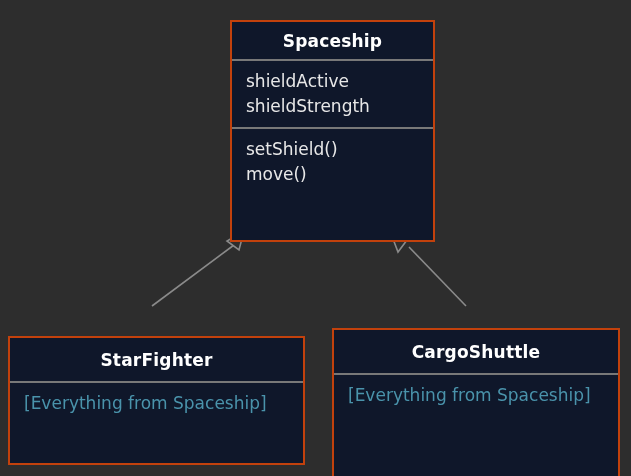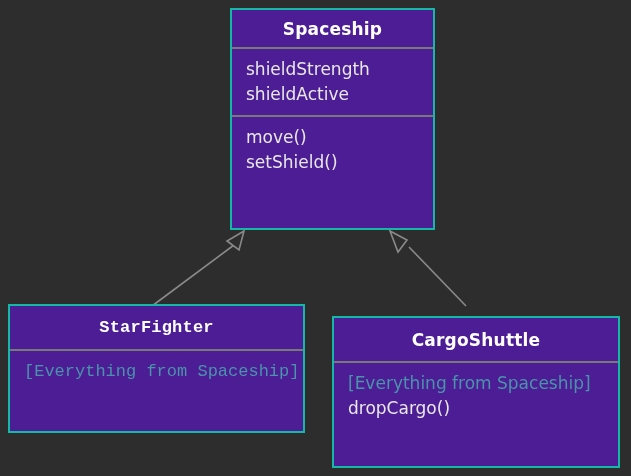--- a/index.html
+++ b/index.html
@@ -20,23 +20,24 @@
     position: absolute;
     left: 0;
     top: 0;
     width: 631px;
     height: 476px;
     pointer-events: none;
   }
   .uml-class {
     position: absolute;
     box-sizing: border-box;
-    border: 2px solid #14b8a6;
-    background: #4c1d95;
+    border: 2px solid #c2410c;
+    background: #0f172a;
     z-index: 2;
+    margin-top: 12px;
   }
   .class-name {
     box-sizing: border-box;
     text-align: center;
     font-weight: bold;
     color: #ffffff;
     font-size: 17px;
     letter-spacing: 0.2px;
     border-bottom: 2px solid #787878;
     display: flex;
@@ -65,24 +66,23 @@
     left: 230px;
     top: 8px;
     width: 205px;
     height: 222px;
   }
   #class-spaceship .class-name { height: 39px; }
 
   
   #class-starfighter {
     left: 8px;
-    top: 304px;
+    top: 324px;
     width: 297px;
     height: 129px;
-    font-family: Liberation Mono, monospace;
   }
   #class-starfighter .class-name { height: 45px; }
 
   
   #class-cargoshuttle {
     left: 332px;
     top: 316px;
     width: 288px;
     height: 152px;
   }
@@ -102,37 +102,36 @@
 
     <g>
       <line x1="466" y1="306" x2="409" y2="247" stroke="#8a8a8a" stroke-width="1.6"></line>
       <polygon points="390,231 407,240 398,252" fill="#2d2d2d" stroke="#8a8a8a" stroke-width="1.6"></polygon>
     </g>
   </svg>
 
   <div class="uml-class" id="class-spaceship">
     <div class="class-name">Spaceship</div>
     <div class="compartment">
+      <div class="member">shieldActive</div>
       <div class="member">shieldStrength</div>
-      <div class="member">shieldActive</div>
     </div>
     <div class="compartment">
+      <div class="member">setShield()</div>
       <div class="member">move()</div>
-      <div class="member">setShield()</div>
     </div>
   </div>
 
   <div class="uml-class" id="class-starfighter">
     <div class="class-name">StarFighter</div>
     <div class="compartment">
       <div class="member inherited">[Everything from Spaceship]</div>
     </div>
   </div>
 
   <div class="uml-class" id="class-cargoshuttle">
     <div class="class-name">CargoShuttle</div>
     <div class="compartment">
       <div class="member inherited">[Everything from Spaceship]</div>
-      <div class="member">dropCargo()</div>
     </div>
   </div>
 
 </div>
 
 </body></html>

